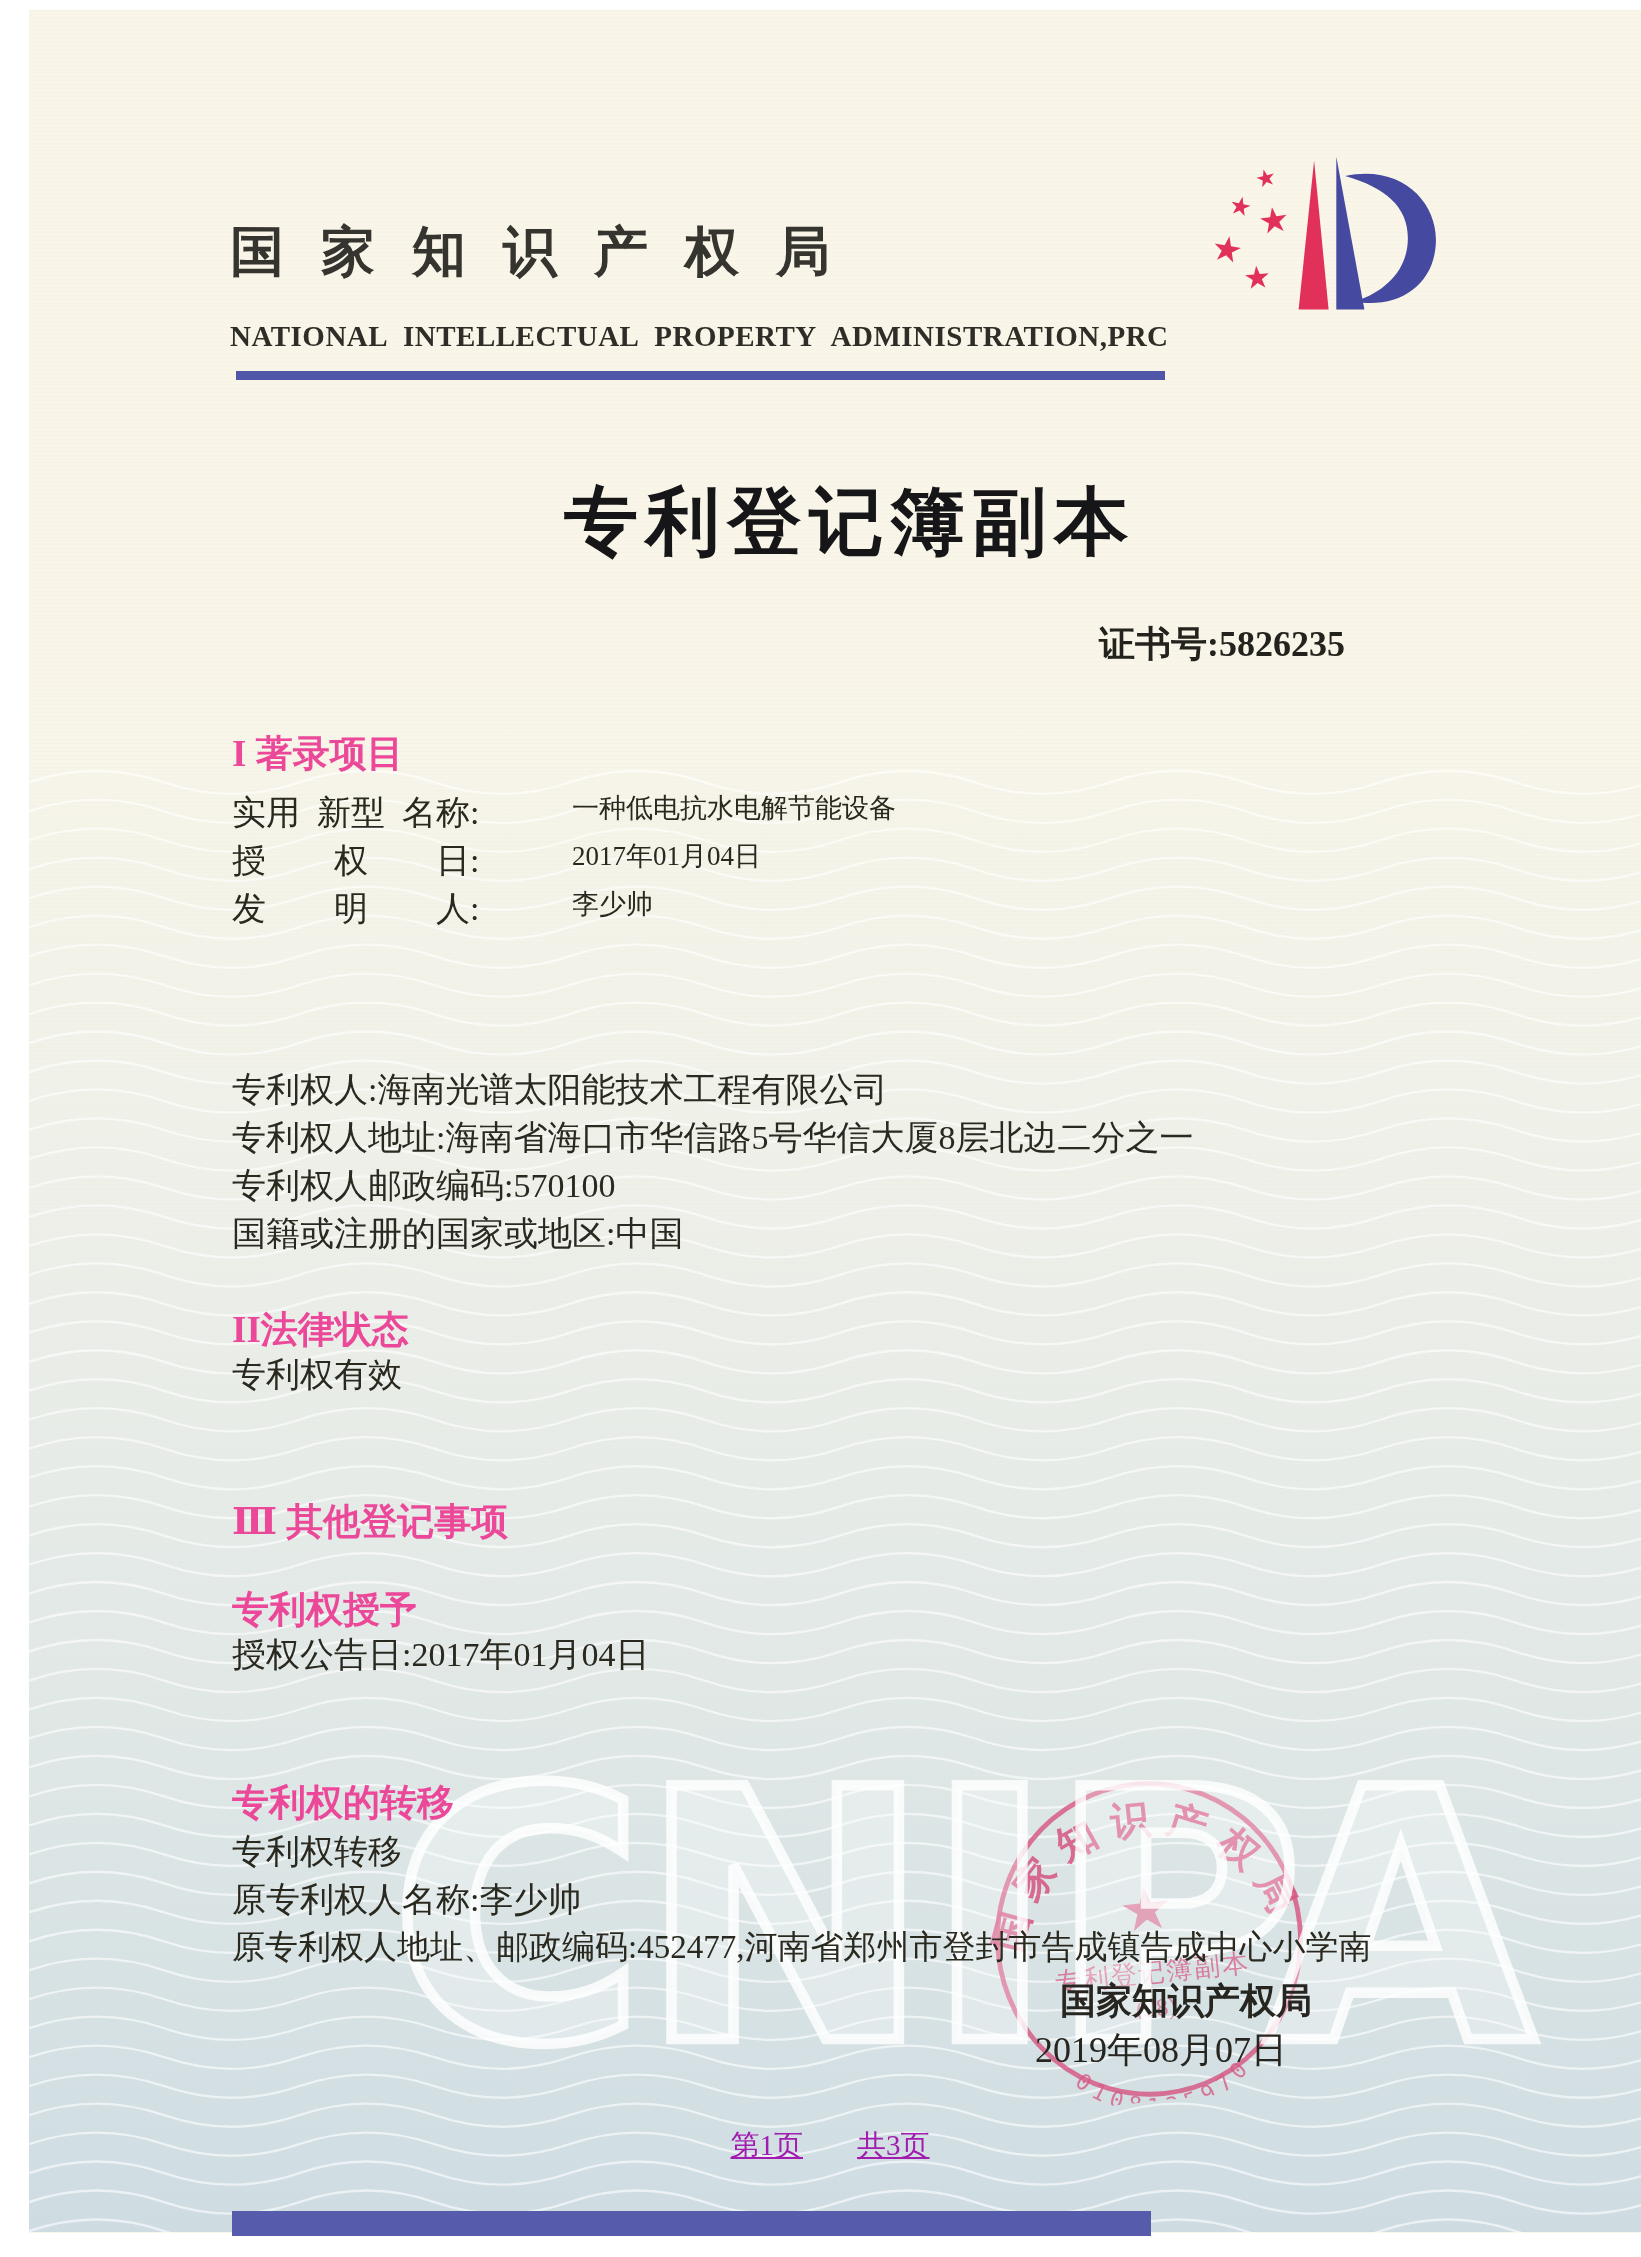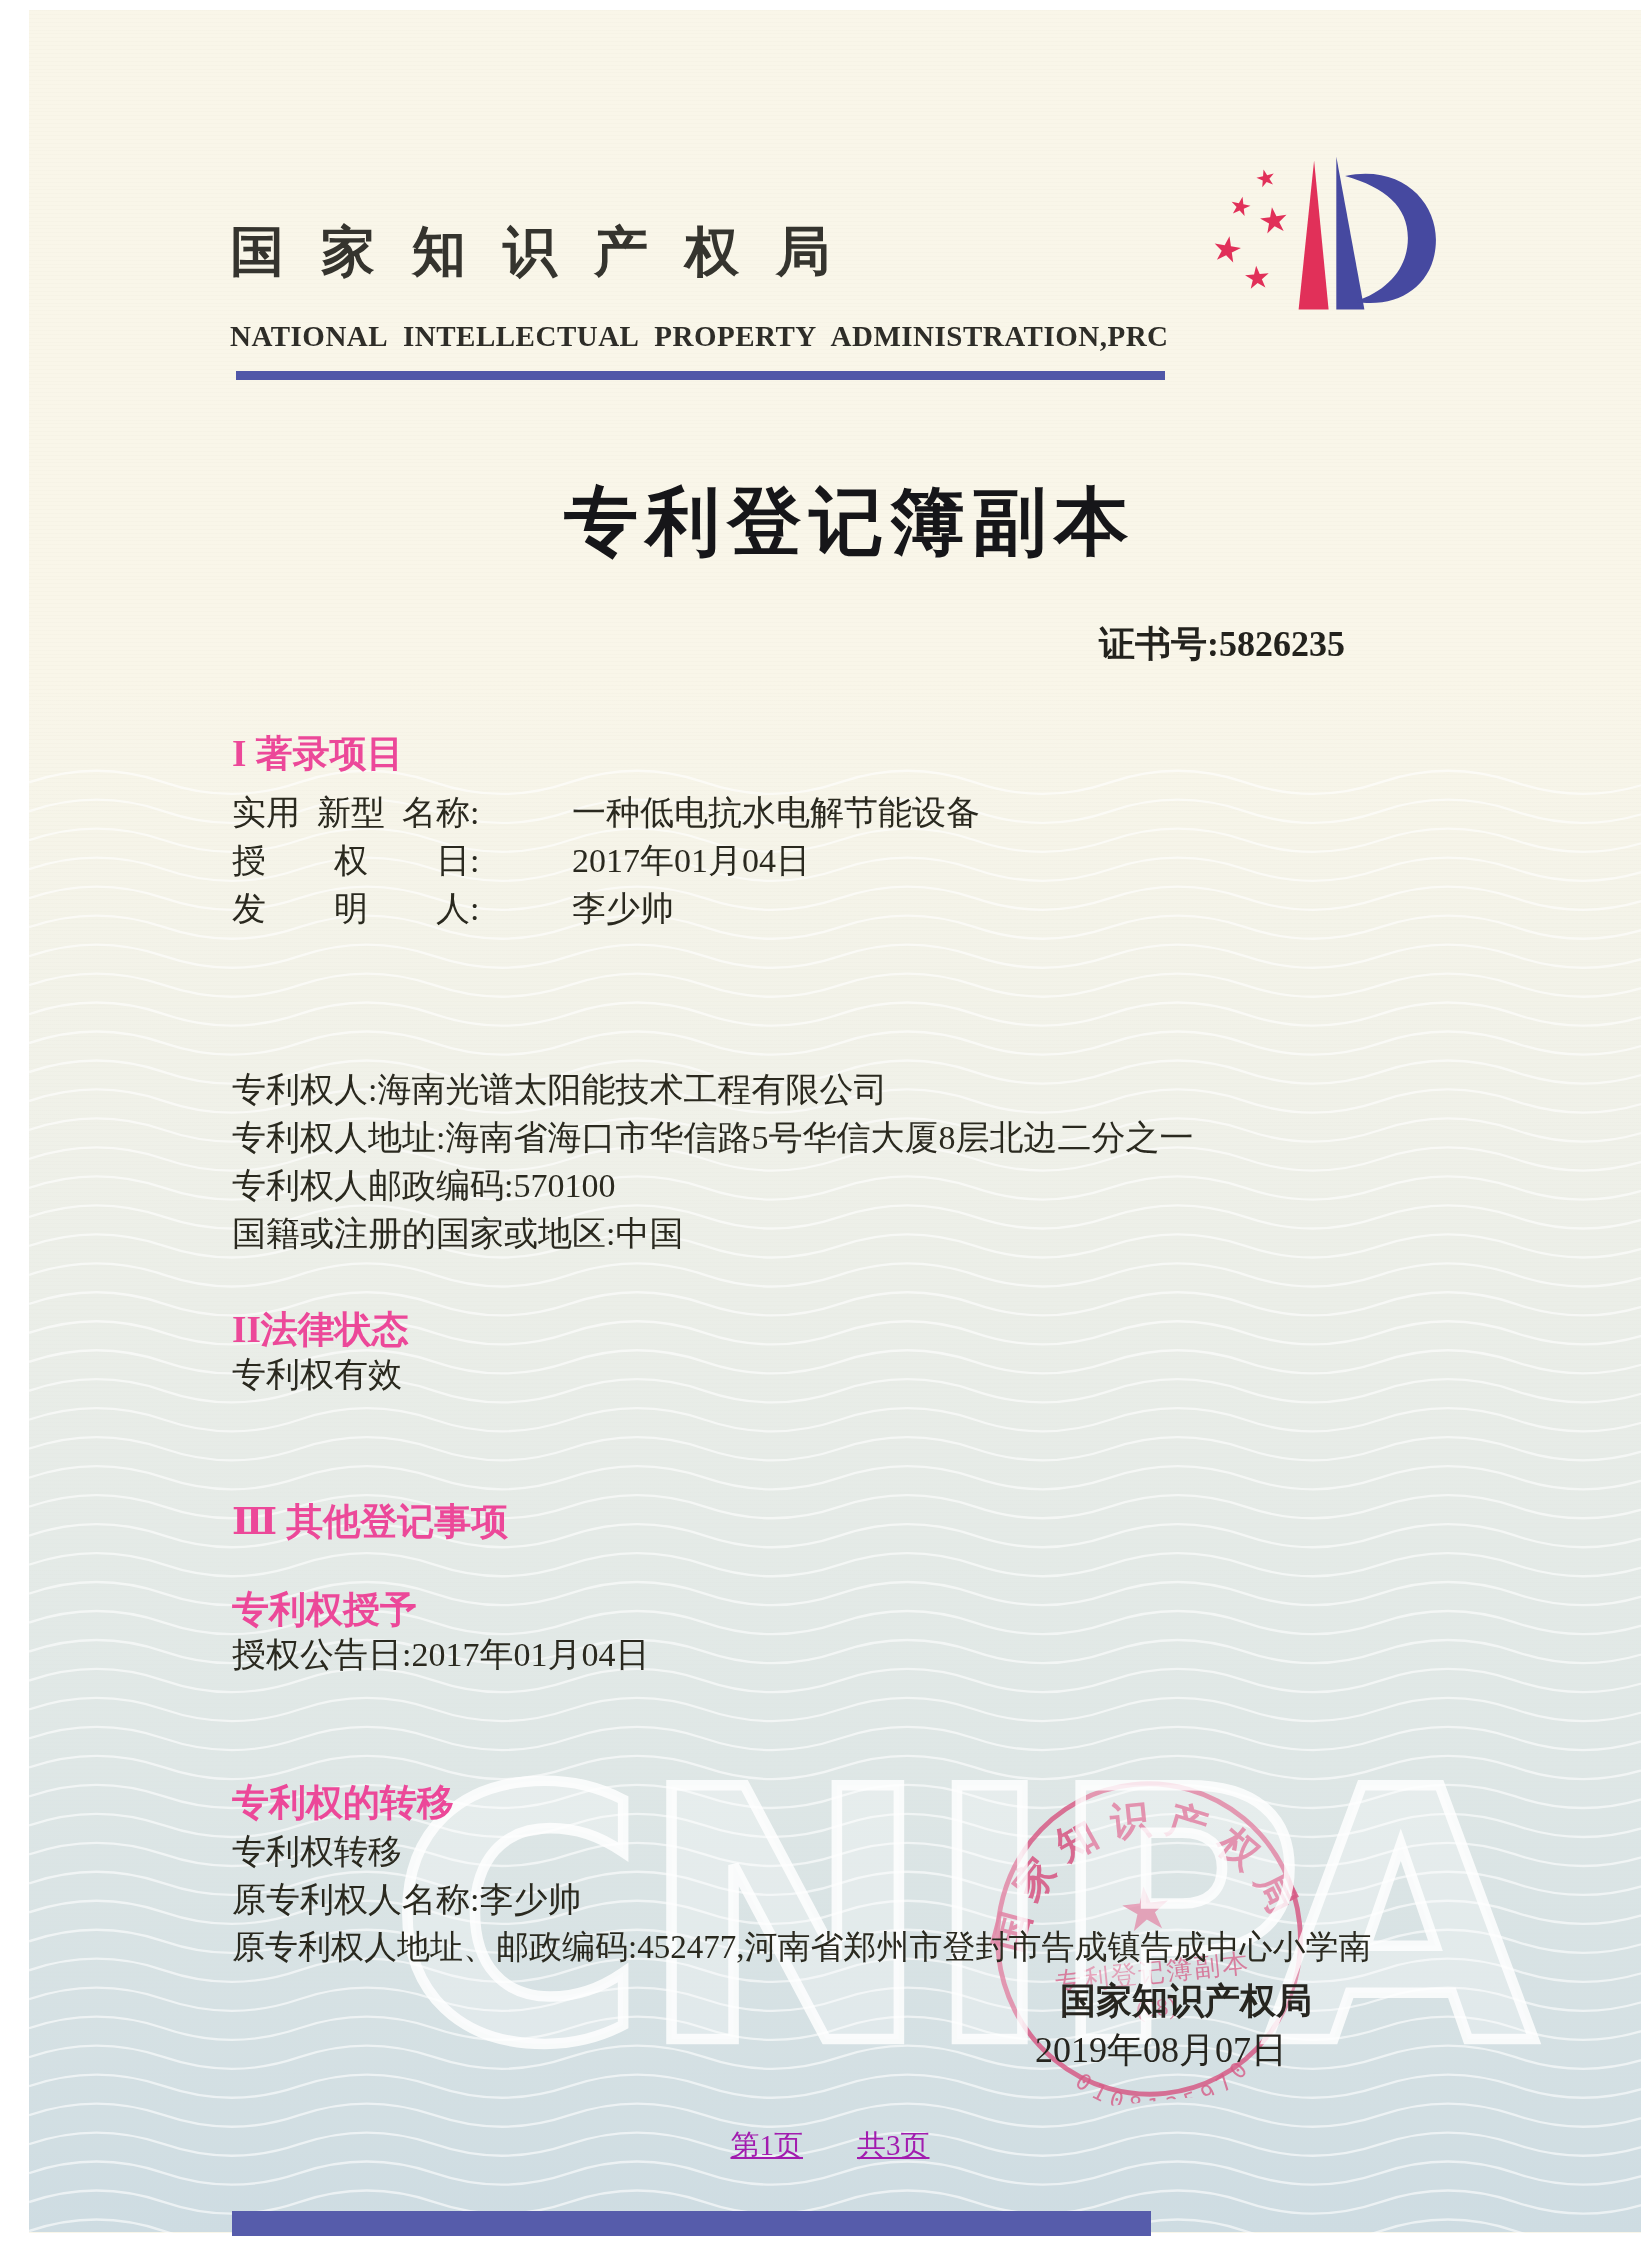--- a/index.html
+++ b/index.html
@@ -16,21 +16,21 @@
   .agency-cn{left:230px;top:216px;font-size:54px;font-weight:600;letter-spacing:37px;color:#35342e;white-space:nowrap;}
   .agency-en{left:230px;top:320px;font-size:29px;font-weight:700;letter-spacing:0.5px;word-spacing:8.7px;color:#2e2d28;white-space:nowrap;}
   .blue-line{left:236px;top:371px;width:929px;height:8.7px;background:#5057a8;}
   .doc-title{left:367px;top:473px;width:966px;text-align:center;font-size:74px;font-weight:700;letter-spacing:7.7px;color:#161619;white-space:nowrap;}
   .idline{font-size:36px;font-weight:700;color:#23221d;white-space:nowrap;}
   .h1{font-size:37px;font-weight:700;color:#ec4899;white-space:nowrap;}
   .body-line{font-size:34px;color:#2a291f;white-space:nowrap;font-family:Liberation Serif, serif;}
   .fields{left:232px;top:790px;width:1062px;}
   .frow{display:flex;height:48px;align-items:flex-start;}
   .flabel{width:340px;font-size:34px;color:#2a291f;white-space:pre;}
-  .fvalue{font-size:34px;color:#2a291f;white-space:pre;}
+  .fvalue{font-size:27px;color:#2a291f;white-space:pre;}
   .plines{left:232px;top:1066px;font-size:34px;line-height:48px;color:#2a291f;white-space:nowrap;}
   .footer{left:579px;top:2126px;width:502px;text-align:center;font-size:29px;color:#a21caf;text-decoration:underline;}
   .footer span{margin:0 27px;}
   .bottom-bar{left:232px;top:2211px;width:919px;height:25px;background:#565cab;}
   .seal{left:987px;top:1777px;width:324px;height:324px;transform:rotate(-6deg);opacity:0.92;z-index:3;}
   .watermark{left:390px;top:1728px;font-family:"DejaVu Sans","Liberation Sans",sans-serif;
              font-size:348px;font-weight:700;letter-spacing:-5.8px;line-height:1.1;
              color:rgba(255,255,255,0.28);-webkit-text-stroke:10.6px rgba(255,255,255,0.82);
              z-index:4;white-space:nowrap;}
   .content{position:absolute;left:0;top:0;width:100%;height:100%;z-index:5;}

